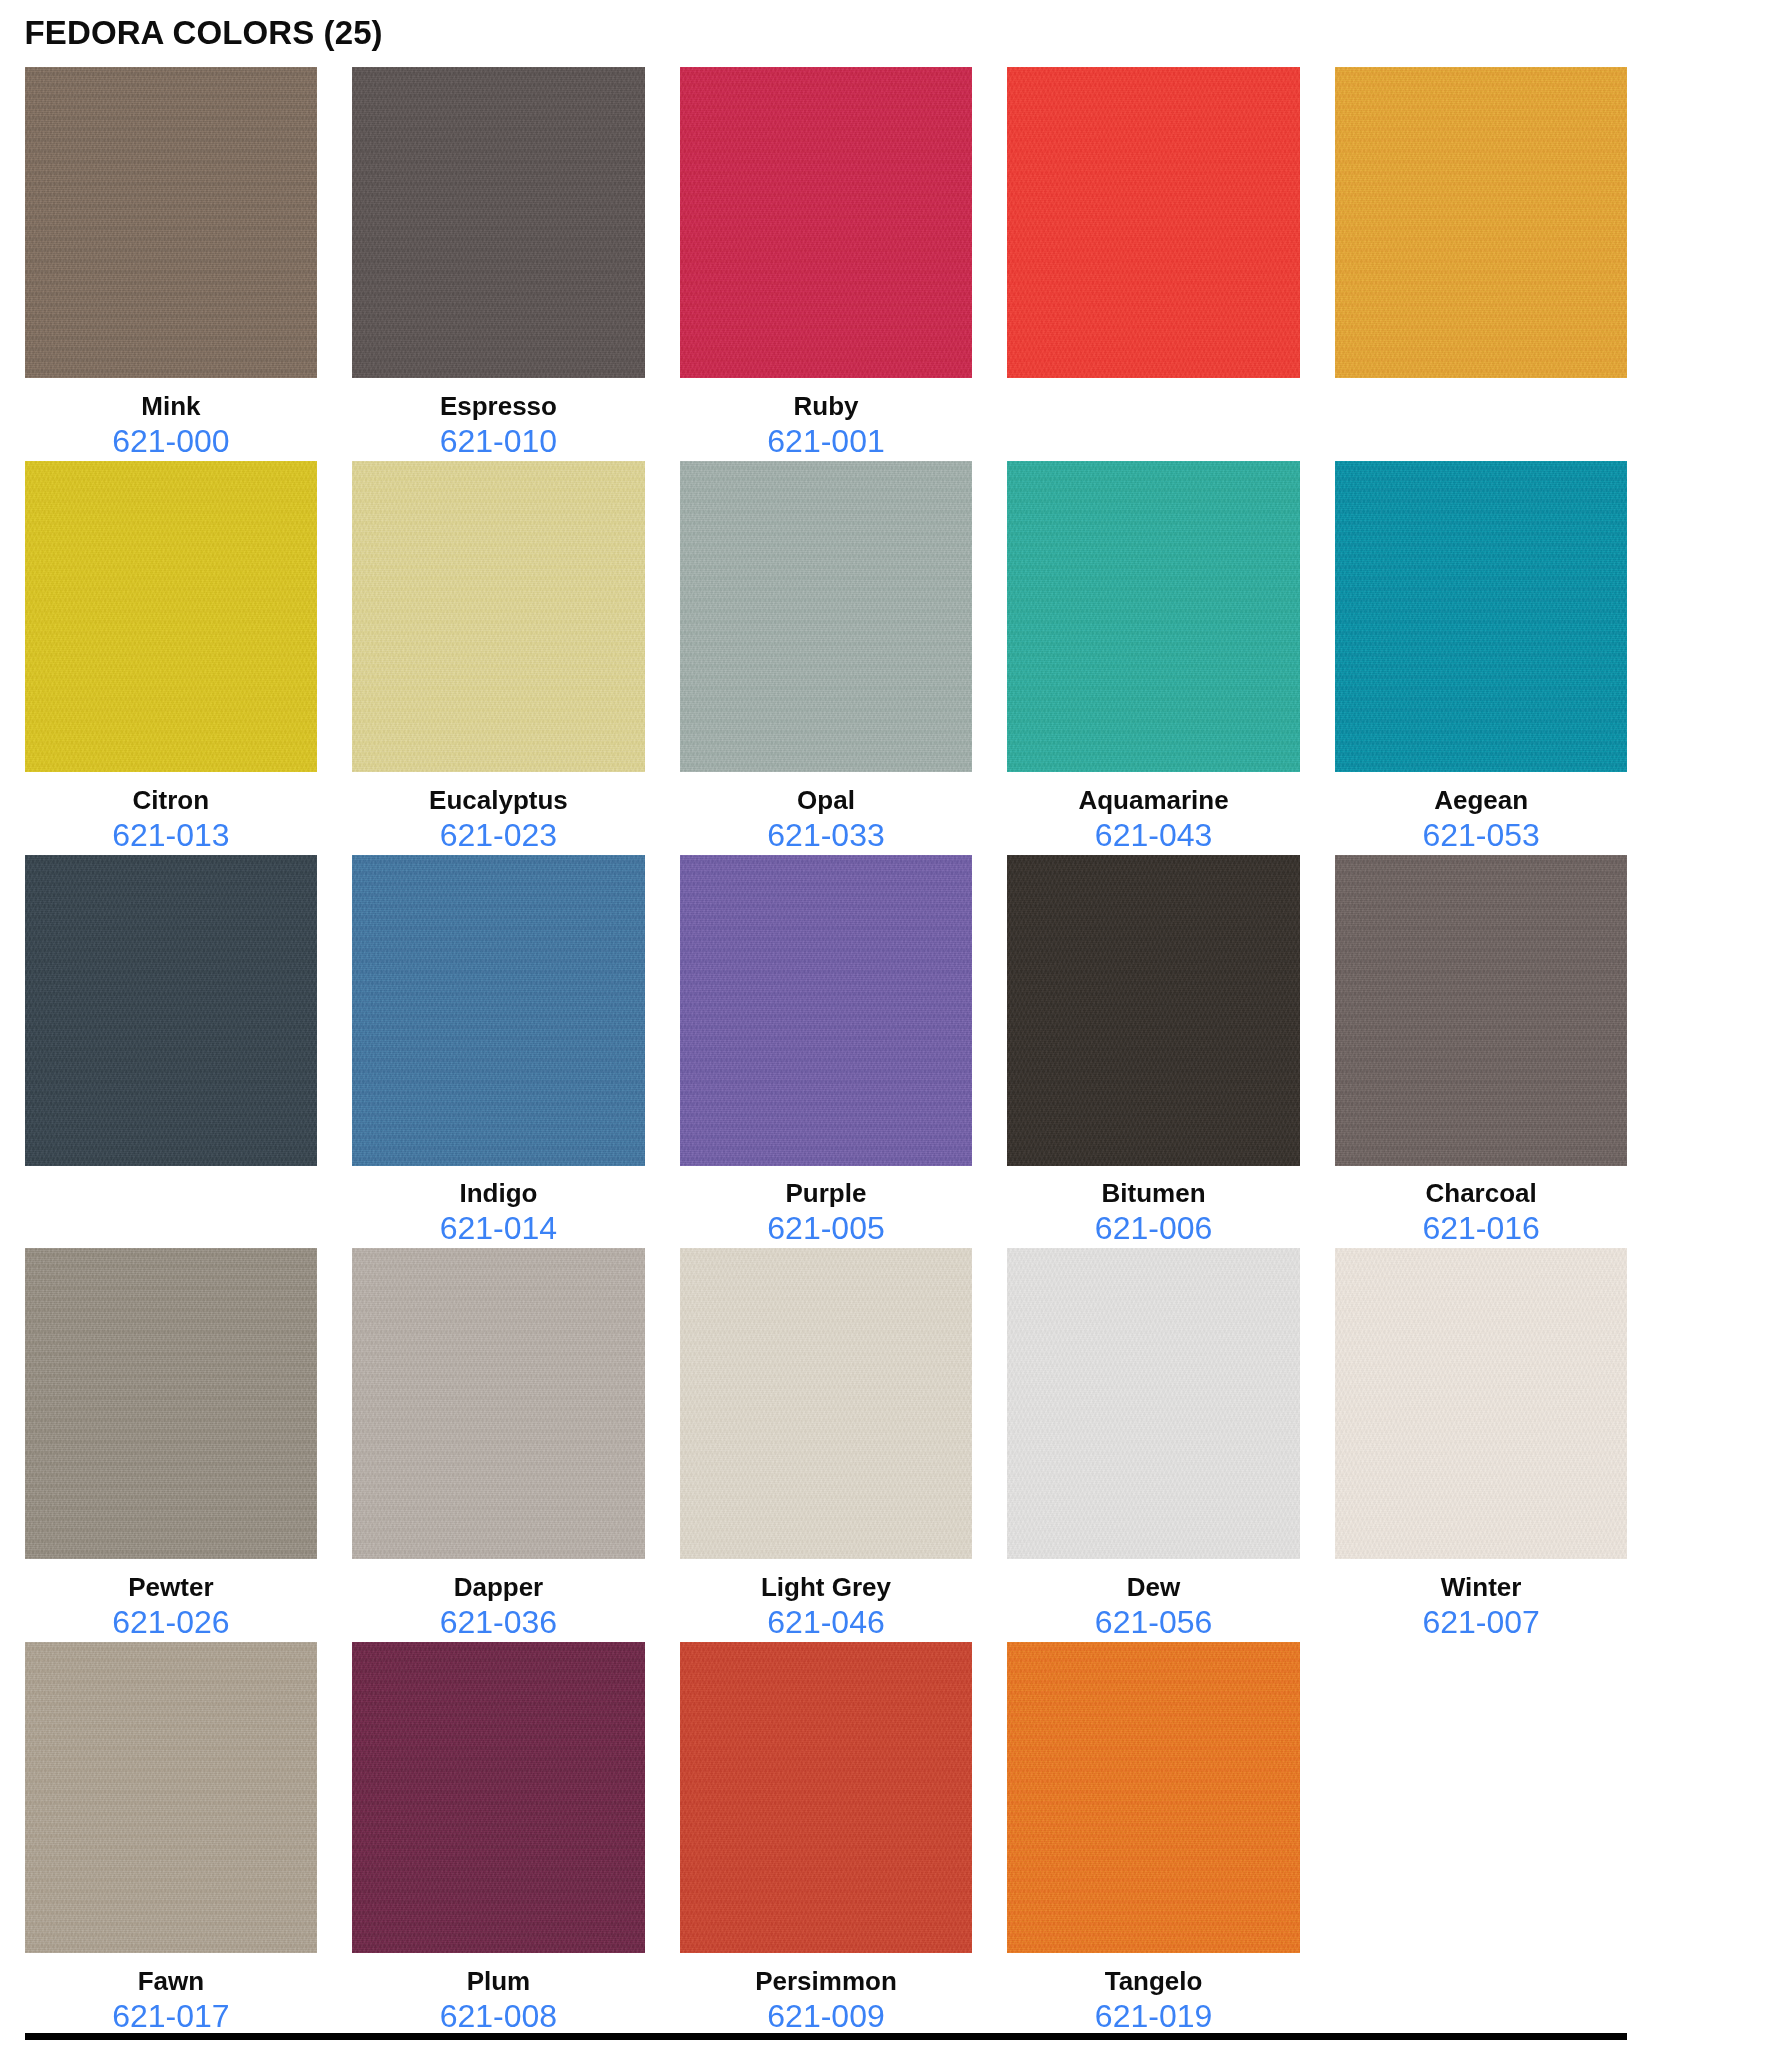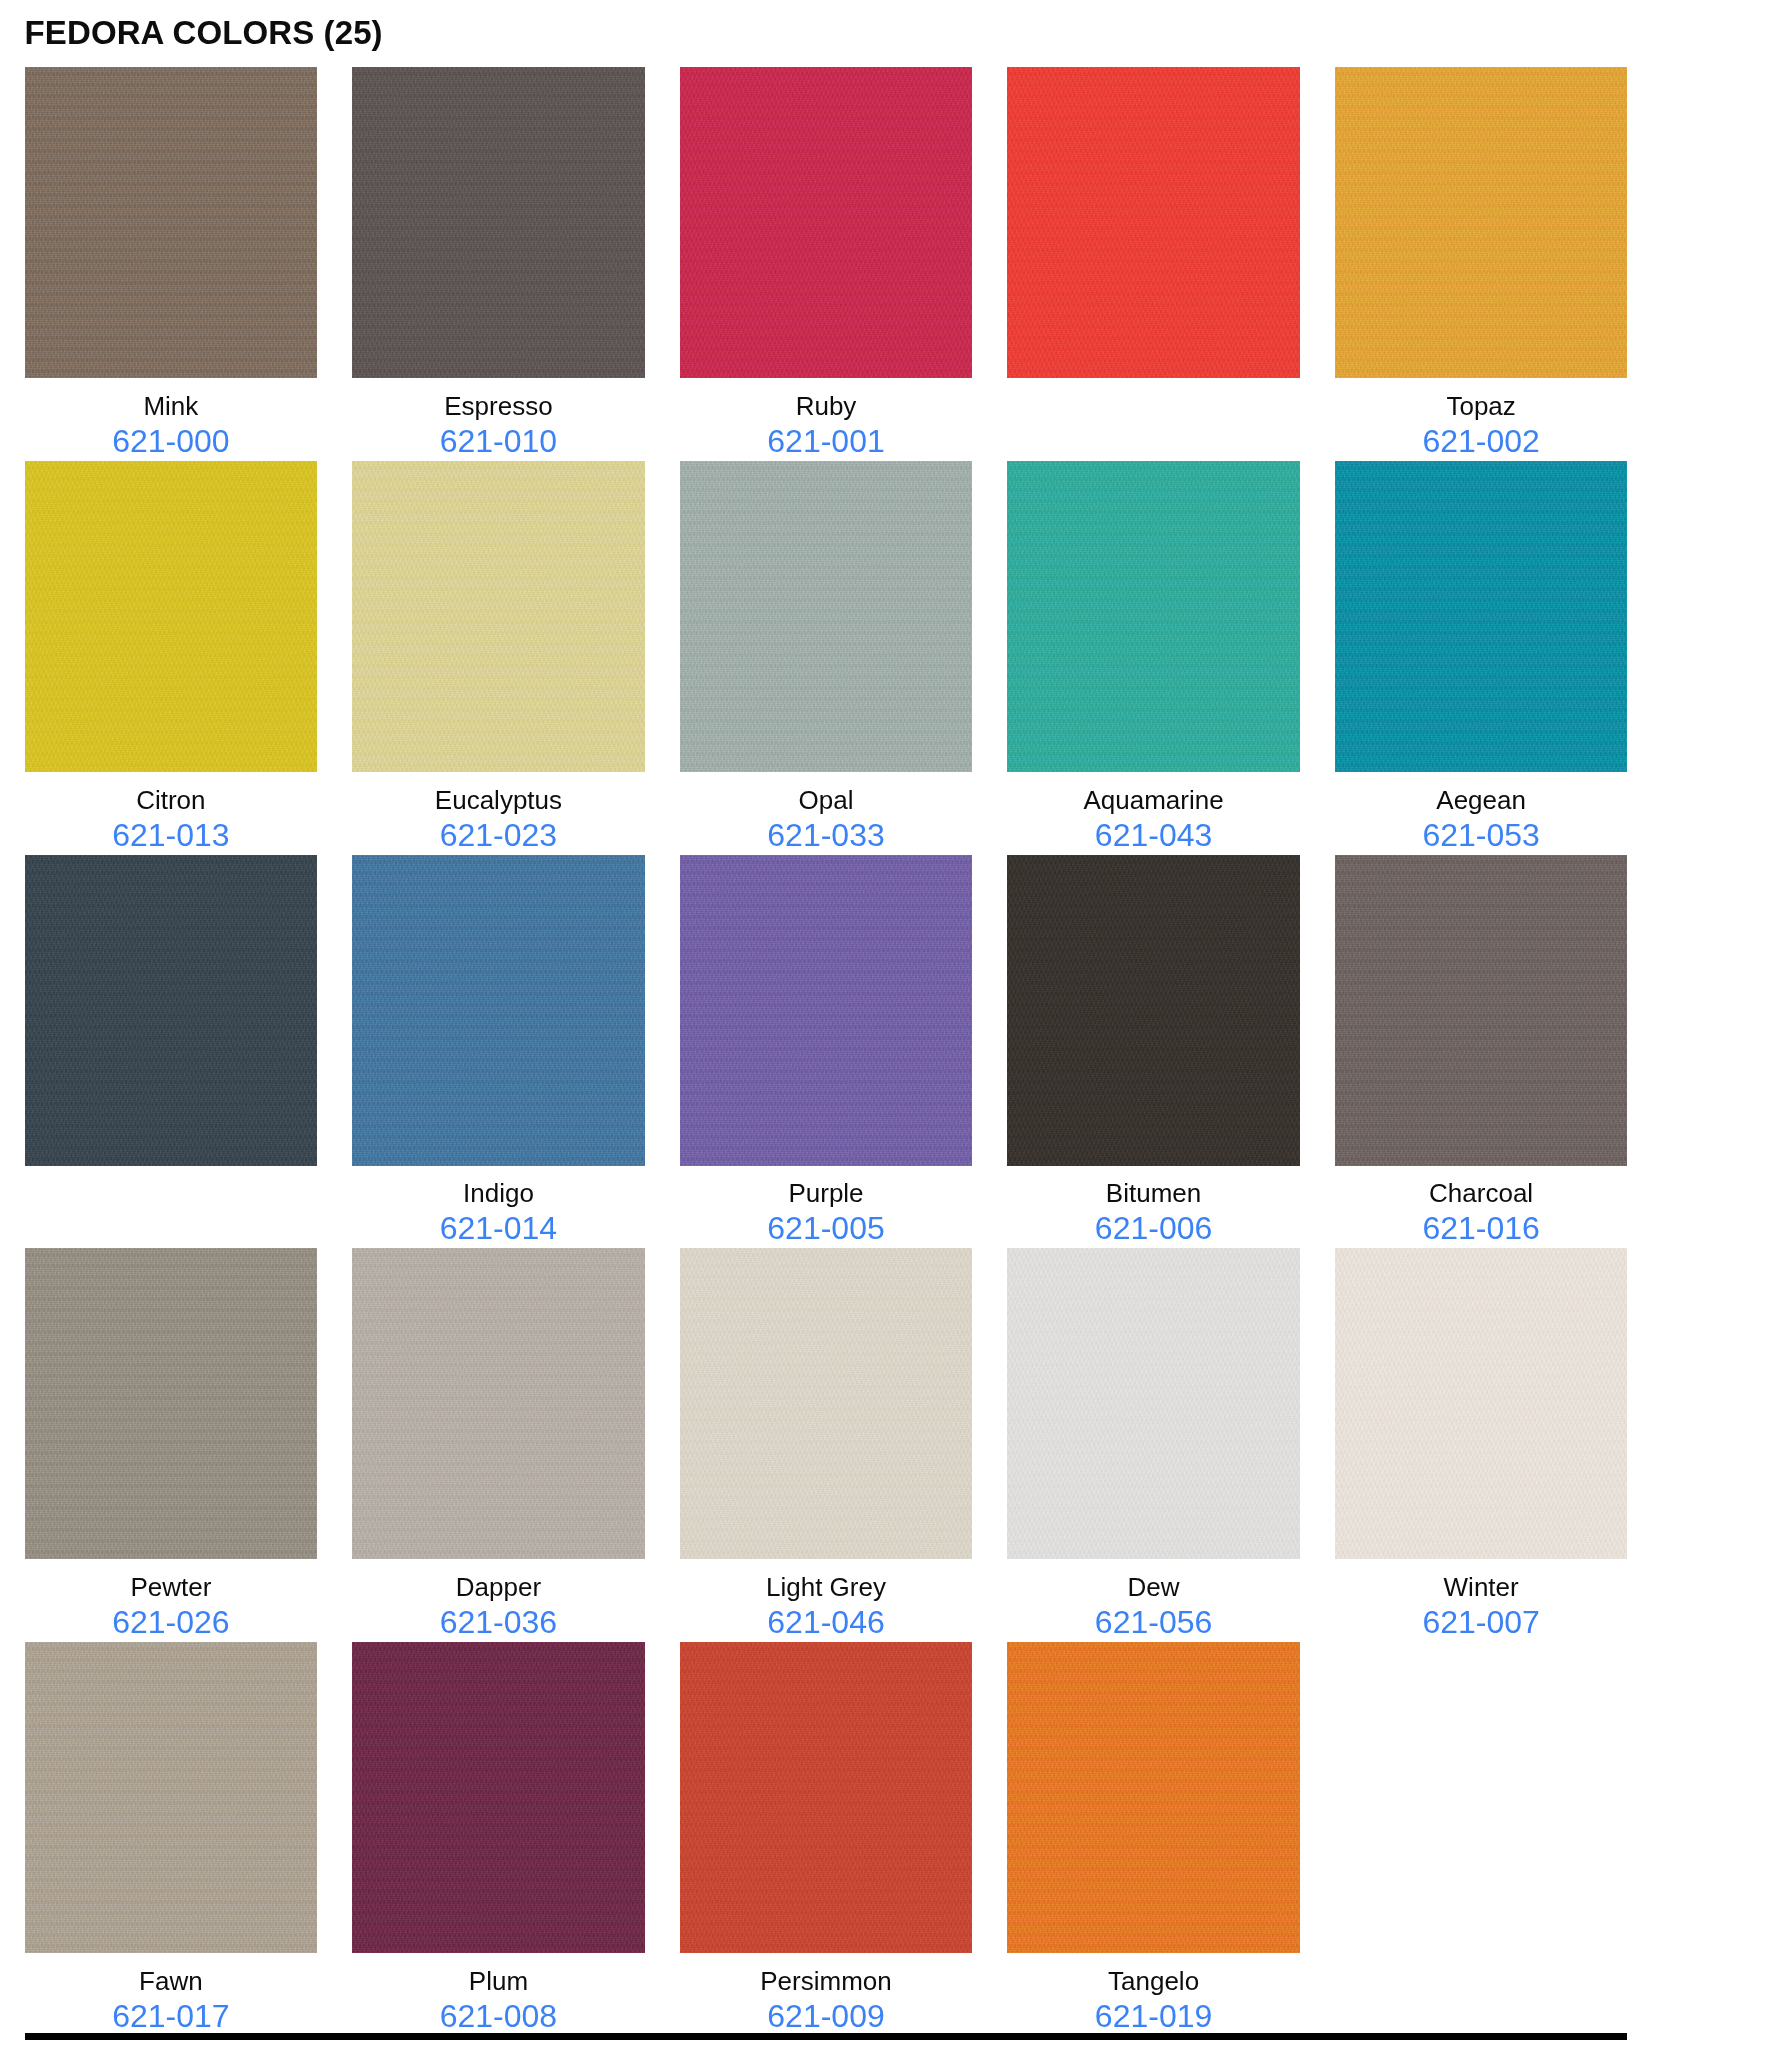--- a/index.html
+++ b/index.html
@@ -80,21 +80,21 @@
   }
 
   .swatch-caption {
     text-align: center;
     padding-top: 12.7px;
   }
 
   .swatch-name {
     display: block;
     font-size: 26px;
-    font-weight: normal;
+    font-weight: bold;
     line-height: 1.18;
     color: #0d0d0d;
   }
 
   .swatch-code {
     display: block;
     font-size: 32px;
     font-weight: normal;
     line-height: 1.18;
     color: #3b82f6;
@@ -137,24 +137,20 @@
         <div class="swatch-caption">
           <span class="swatch-name">Ruby</span>
           <span class="swatch-code">621-001</span>
         </div>
       </div>
       <div class="swatch-cell">
         <div class="swatch-chip" style="background-color: rgb(239, 59, 51);"></div>
       </div>
       <div class="swatch-cell">
         <div class="swatch-chip" style="background-color: rgb(227, 162, 51);"></div>
-        <div class="swatch-caption">
-          <span class="swatch-name">Topaz</span>
-          <span class="swatch-code">621-002</span>
-        </div>
       </div>
       <div class="swatch-cell">
         <div class="swatch-chip" style="background-color: rgb(217, 195, 34);"></div>
         <div class="swatch-caption">
           <span class="swatch-name">Citron</span>
           <span class="swatch-code">621-013</span>
         </div>
       </div>
       <div class="swatch-cell">
         <div class="swatch-chip" style="background-color: rgb(221, 211, 146);"></div>

